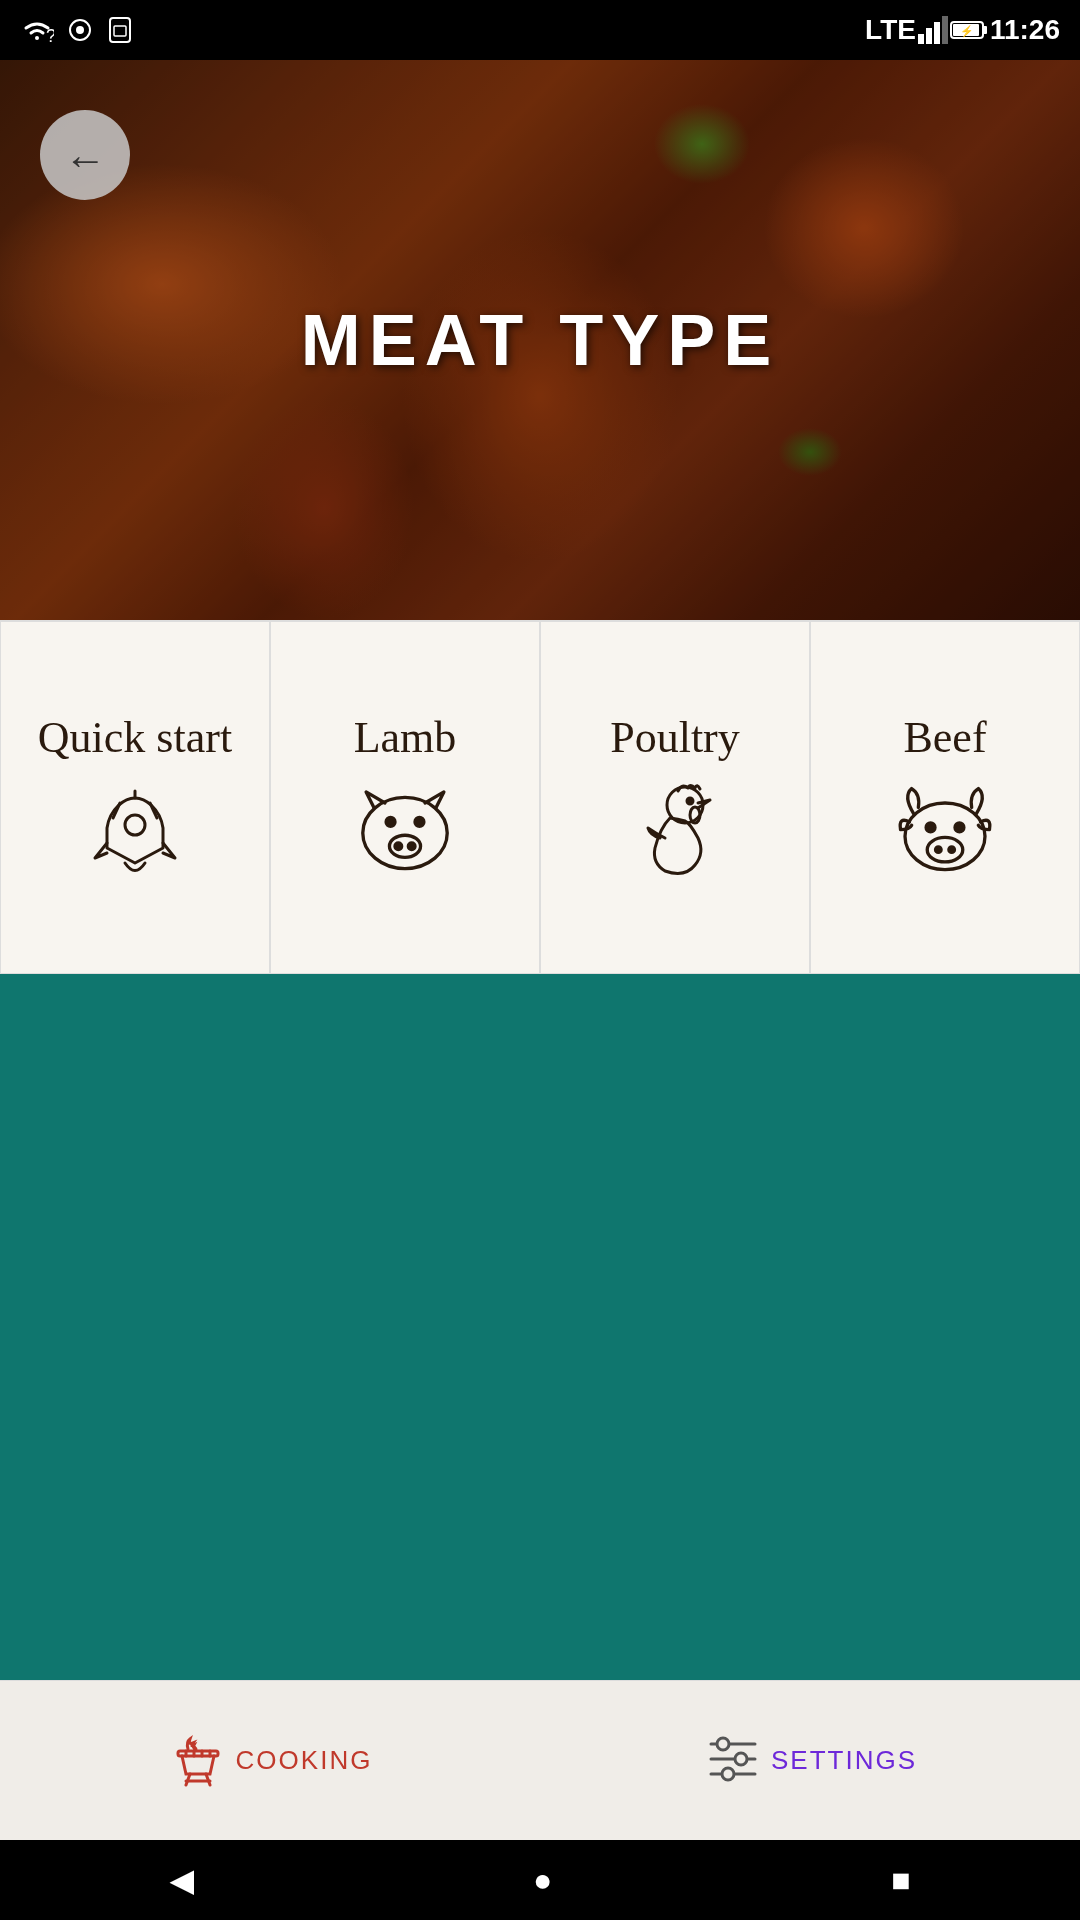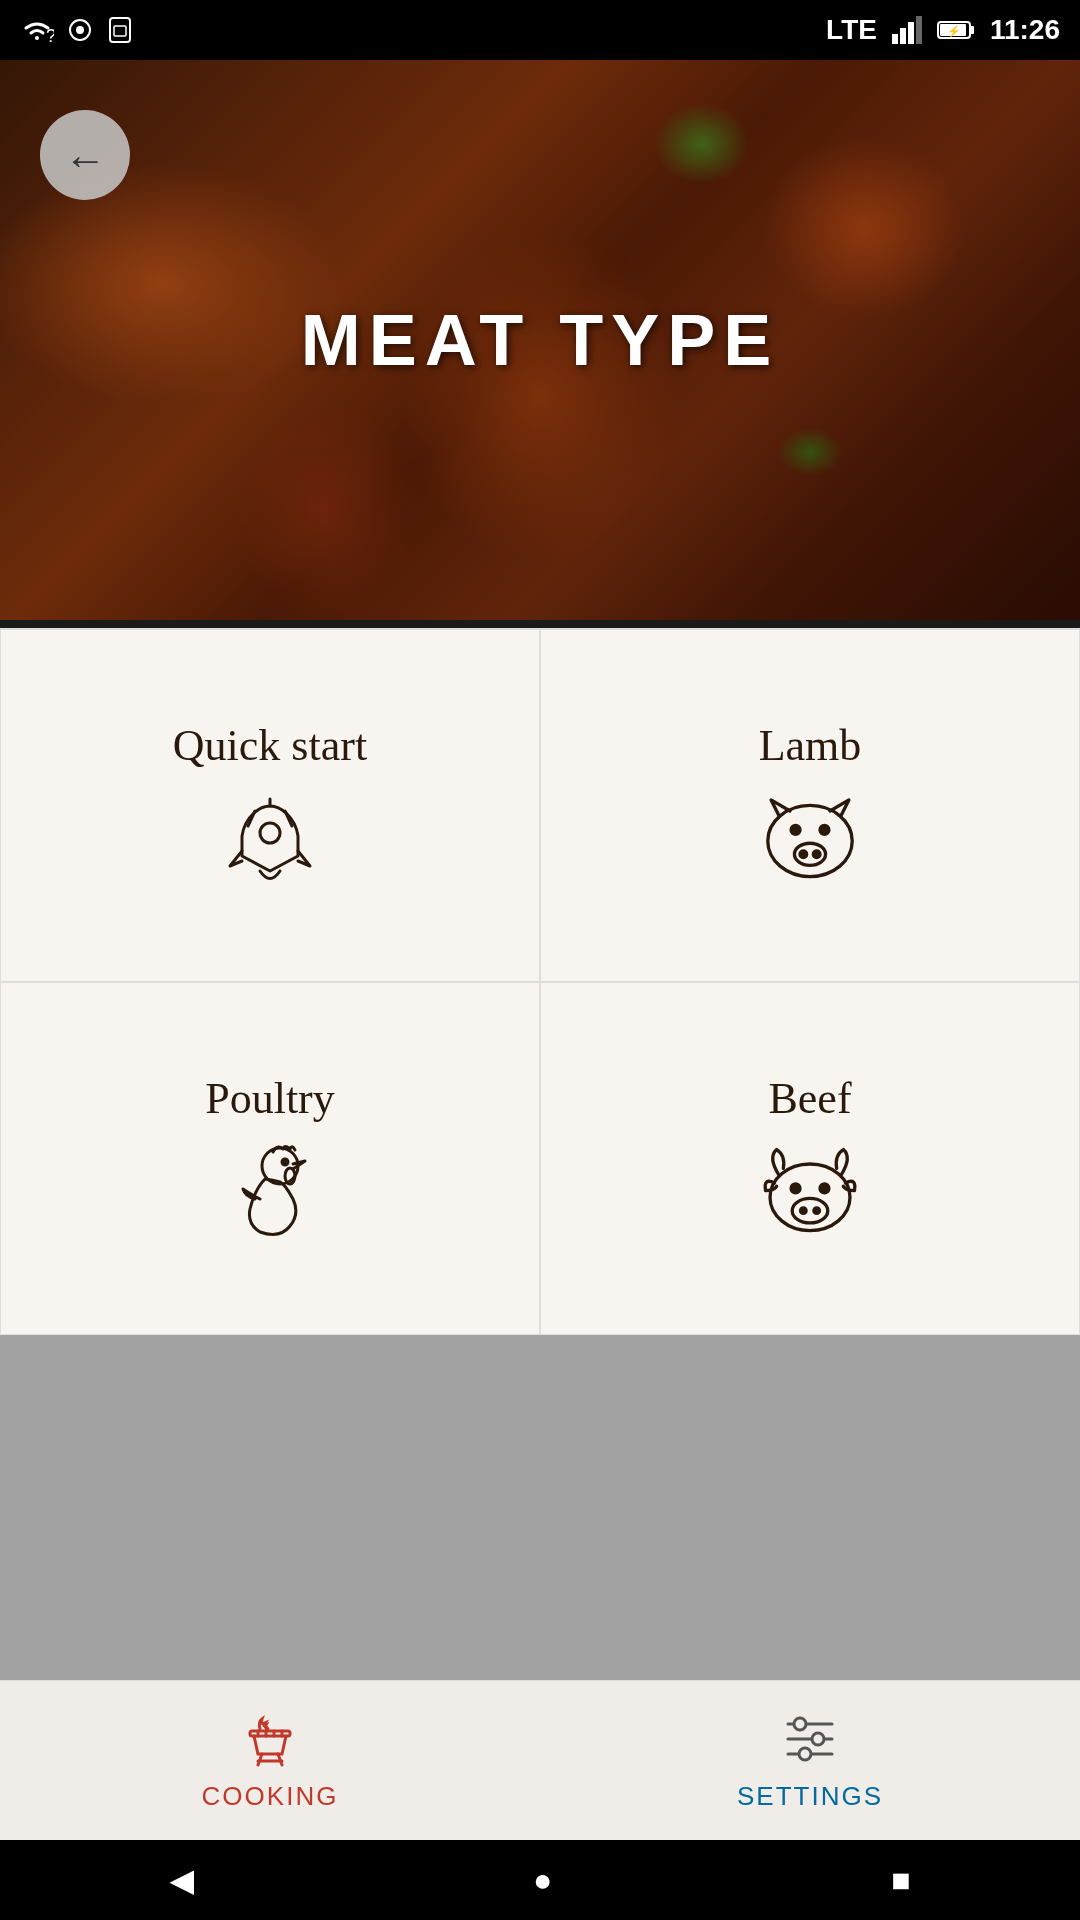--- a/index.html
+++ b/index.html
@@ -29,21 +29,21 @@
 
     .status-left {
       display: flex;
       align-items: center;
       gap: 12px;
     }
 
     .status-right {
       display: flex;
       align-items: center;
-      gap: 15px;
+      gap: 2px;
     }
 
     .status-text {
       color: #fff;
       font-size: 28px;
       font-family: Arial, sans-serif;
       font-weight: bold;
     }
 
     
@@ -109,26 +109,25 @@
       text-shadow: 2px 2px 8px rgba(0,0,0,0.7);
       font-family: Arial Black, sans-serif;
       white-space: nowrap;
       text-align: right;
     }
 
     
     .meat-grid {
       width: 1080px;
       height: calc(1920px - 60px - 560px - 160px - 80px);
-      background: #a3a3a3;
+      background: #0f766e;
       display: grid;
-      grid-template-columns: 1fr 1fr;
+      grid-template-columns: 1fr 1fr 1fr 1fr;
       grid-template-rows: 1fr 1fr 1fr;
       border-top: 1px solid #ddd;
-      margin-top: 8px;
     }
 
     .grid-item {
       display: flex;
       flex-direction: column;
       align-items: center;
       justify-content: center;
       padding: 30px 20px;
       border: 1px solid #ddd;
       cursor: pointer;
@@ -165,33 +164,33 @@
       align-items: center;
       justify-content: space-around;
       border-top: 1px solid #ddd;
       position: absolute;
       bottom: 80px;
       left: 0;
     }
 
     .nav-item {
       display: flex;
-      flex-direction: column;
+      flex-direction: row;
       align-items: center;
       justify-content: center;
       gap: 8px;
       cursor: pointer;
       flex: 1;
     }
 
     .nav-label {
       font-size: 26px;
       font-family: Arial, sans-serif;
       letter-spacing: 2px;
-      color: #0369a1;
+      color: #6d28d9;
     }
 
     .nav-item.active .nav-label {
       color: #c0392b;
     }
 
     .nav-icon svg {
       width: 60px;
       height: 60px;
     }

